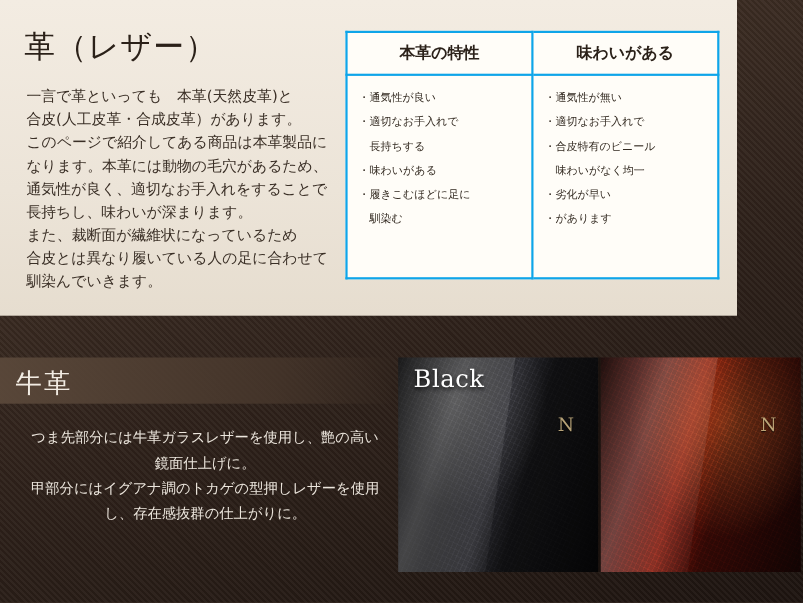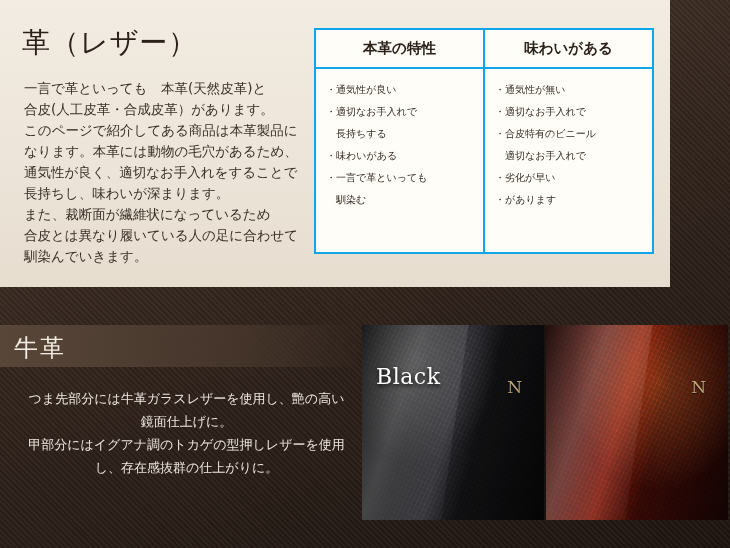--- a/index.html
+++ b/index.html
@@ -166,21 +166,20 @@
     opacity: 0.9;
   }
   .photo-label {
     position: absolute;
     left: 14px; top: 8px;
     font-family: "DejaVu Serif", serif;
     font-size: 22px;
     color: #ffffff;
     letter-spacing: 0.5px;
     text-shadow: 0 2px 4px rgba(0,0,0,0.9);
-    margin-top: 31px;
   }
   .photo-divider {
     position: absolute;
     left: 544px; top: 38px;
     width: 2px; height: 195px;
     background: #1a120e;
   }
 </style>
 </head>
 <body>
@@ -212,30 +211,30 @@
             </tr>
           </thead>
           <tbody>
             <tr>
               <td>
                 <ul class="cmp-list">
                   <li>・通気性が良い</li>
                   <li>・適切なお手入れで
 　長持ちする</li>
                   <li>・味わいがある</li>
-                  <li>・一言で革といっても
+                  <li>・履きこむほどに足に
 　馴染む</li>
                 </ul>
               </td>
               <td>
                 <ul class="cmp-list">
                   <li>・通気性が無い</li>
                   <li>・適切なお手入れで</li>
                   <li>・合皮特有のビニール
-　適切なお手入れで</li>
+　味わいがなく均一</li>
                   <li>・劣化が早い</li>
                   <li>・があります</li>
                 </ul>
               </td>
             </tr>
           </tbody>
         </table>
       </div>
 
     </div>

